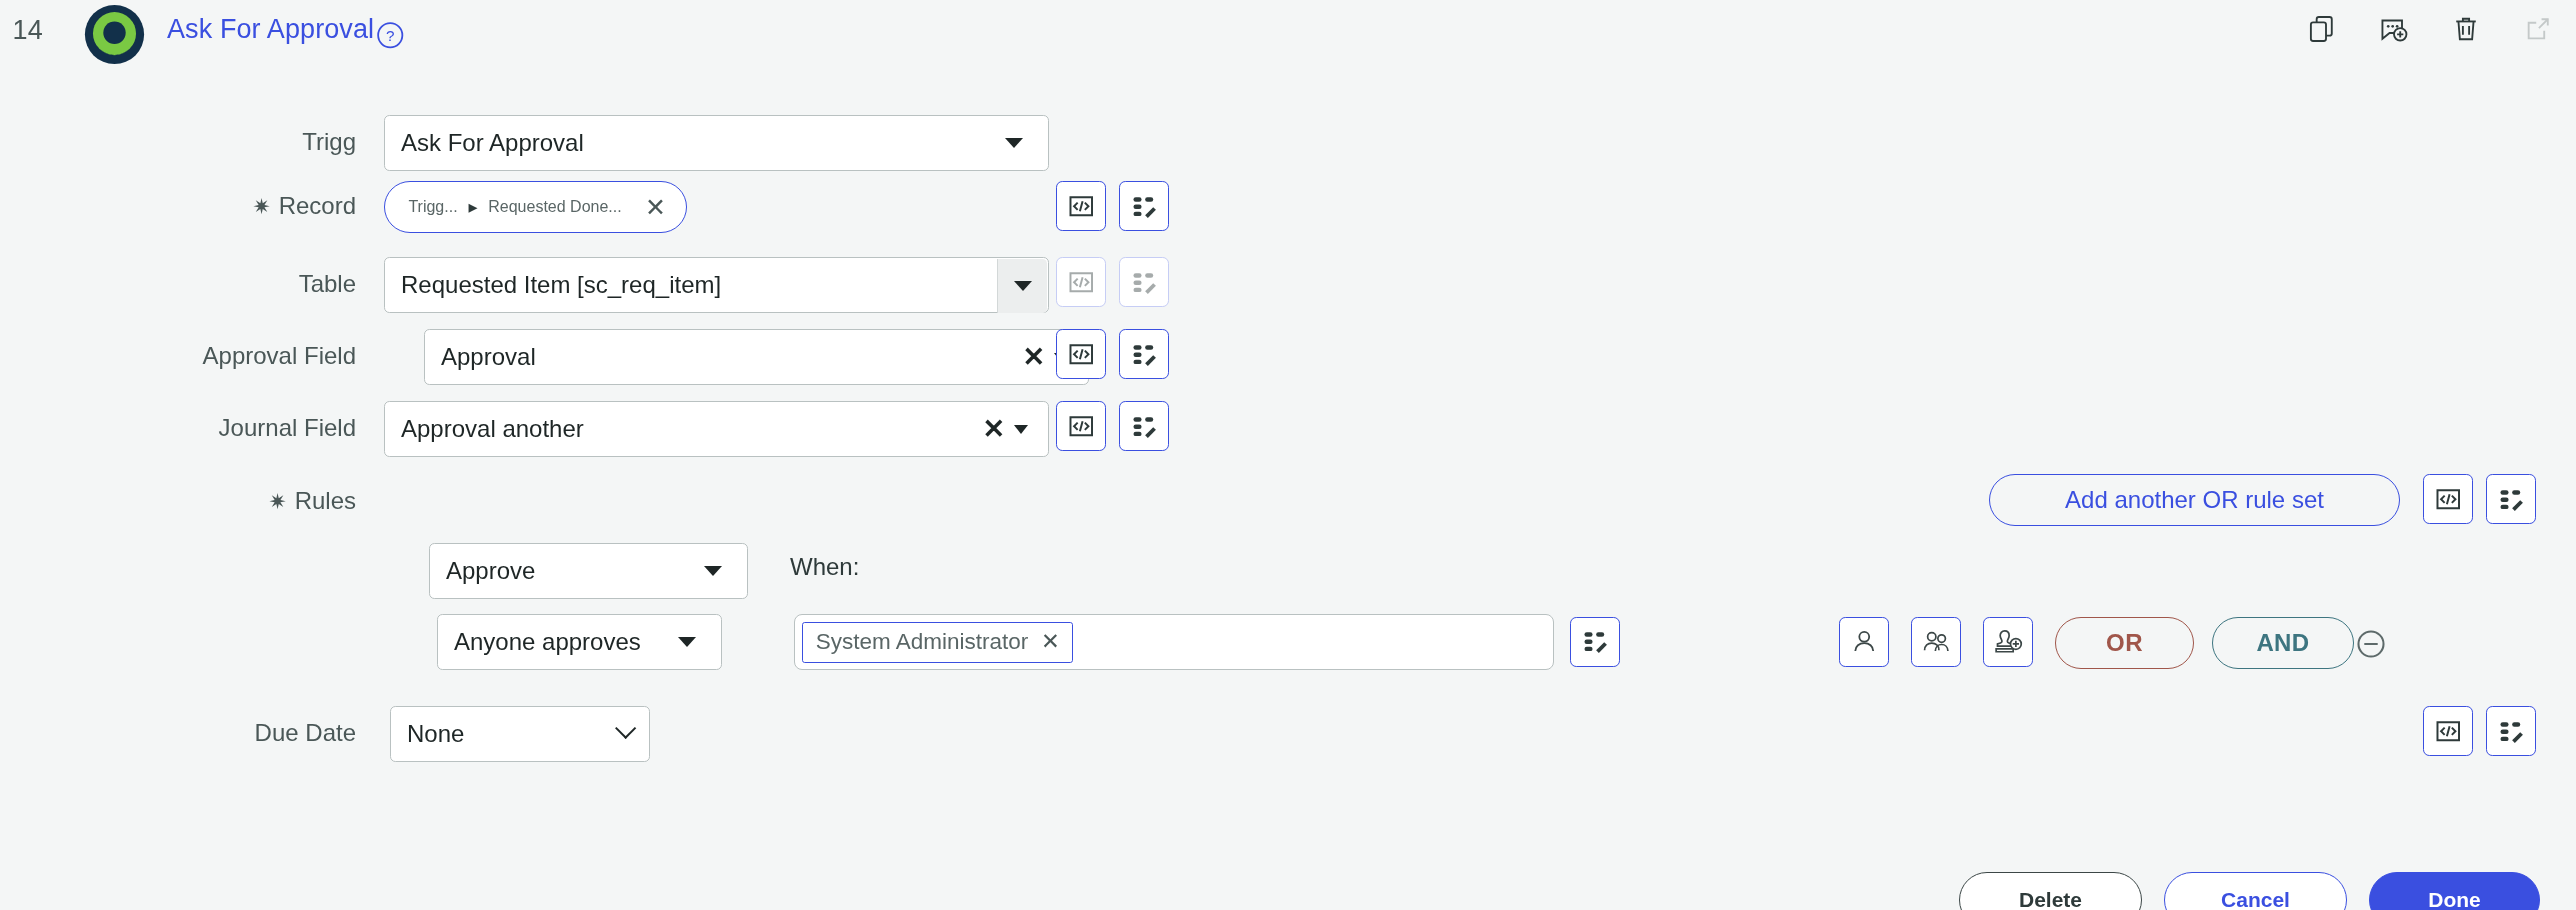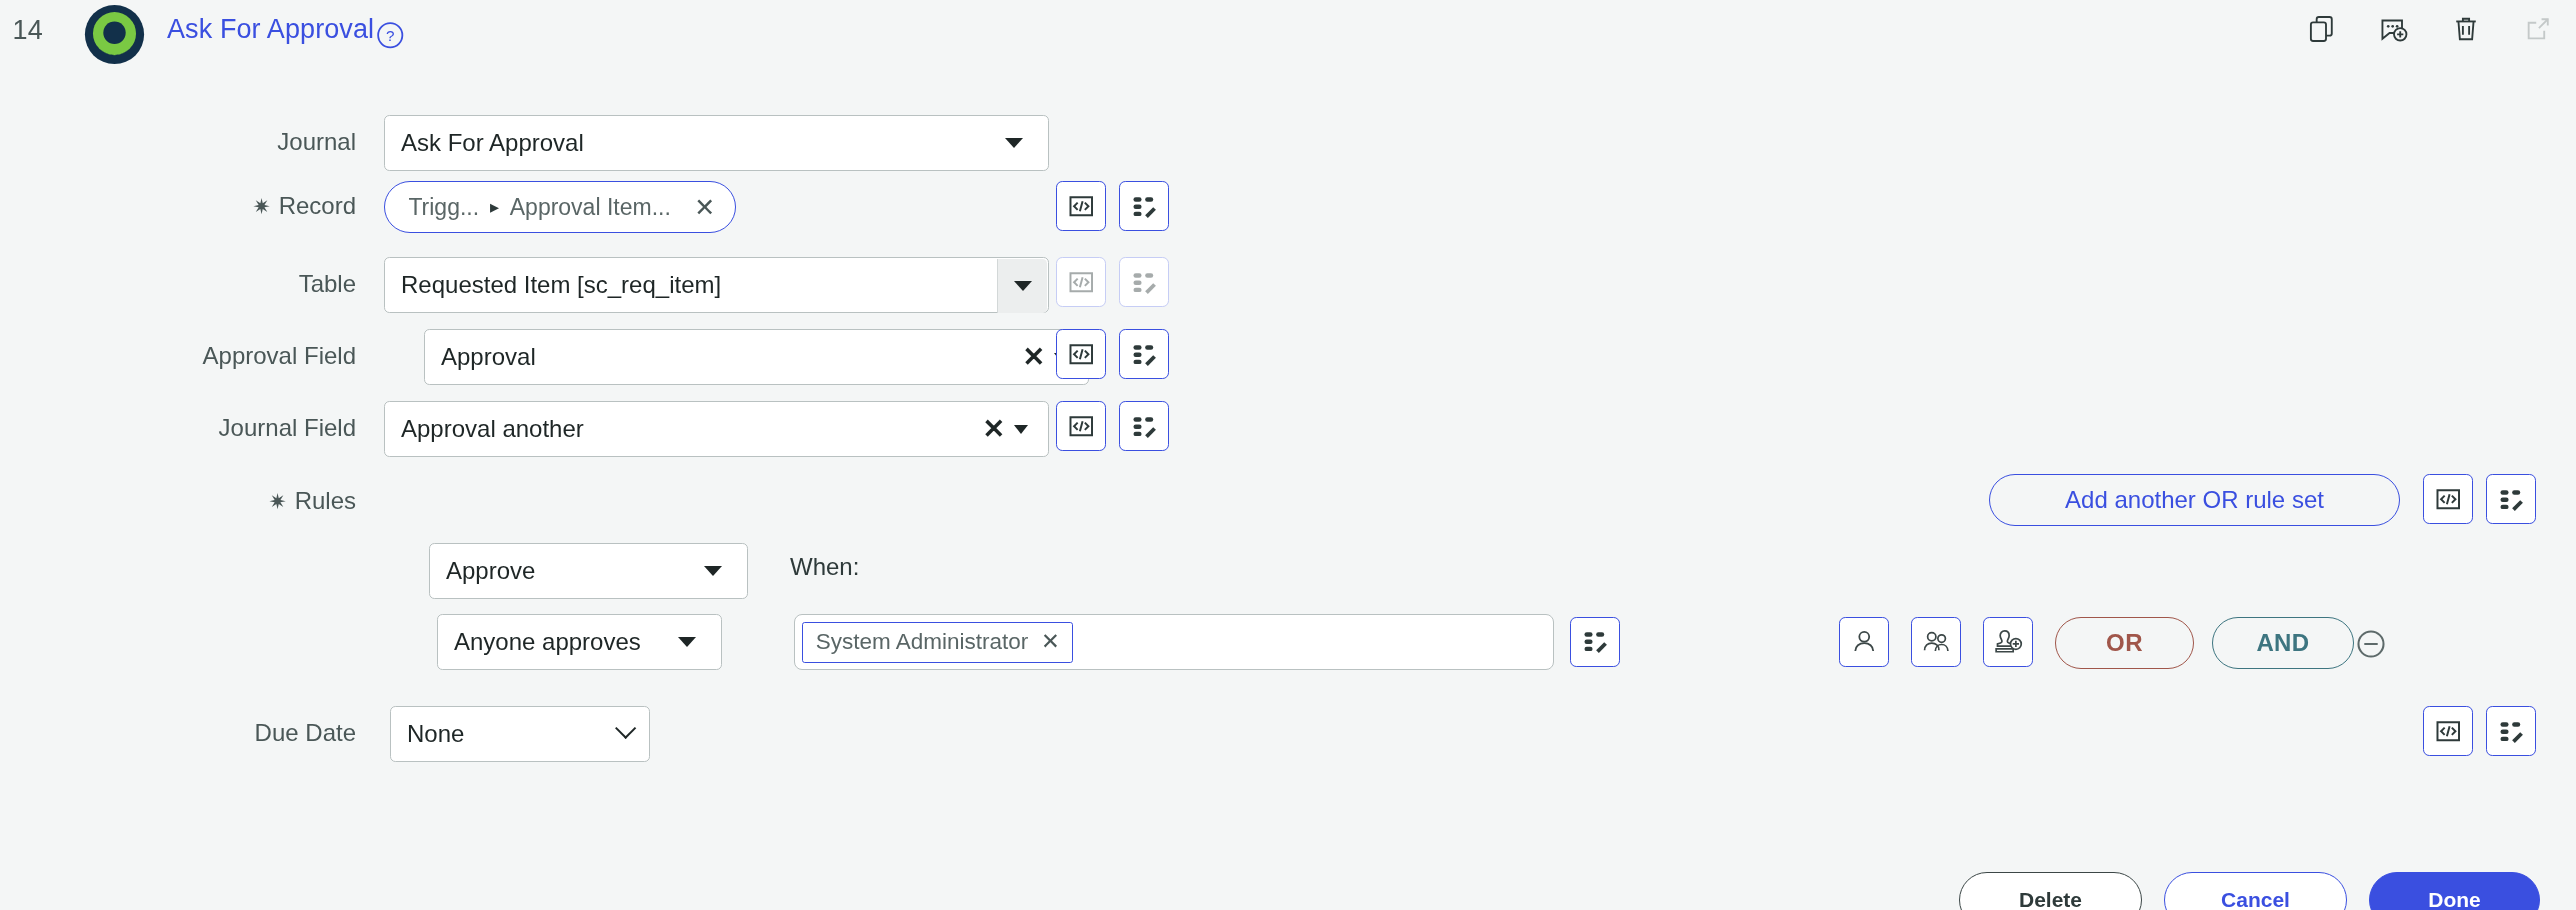--- a/index.html
+++ b/index.html
@@ -48,21 +48,21 @@
     width:0; height:0; border-left:9px solid transparent;
     border-right:9px solid transparent; border-top:10.8px solid #1e2626;
   }
 
   
   .pill-wrap {
     position:absolute; border:1.8px solid #3a4fe0; border-radius:30.5px;
     background:#fff; height:52px; display:flex; align-items:center;
     padding:0 20px 0 23.4px; gap:0;
   }
-  .pill-txt { font-size:23px; color:#5a6666; white-space:nowrap; }
+  .pill-txt { font-size:16px; color:#5a6666; white-space:nowrap; }
   .pill-arrow { margin:0 10.8px; font-size:18px; color:#2e3a3a; line-height:1; }
   .pill-x { margin-left:23.4px; font-size:25px; color:#4a5757; cursor:pointer; line-height:1; }
 
   
   .ibtn {
     position:absolute; width:50px; height:50px; background:#fff;
     border:1.8px solid #3a4fe0; border-radius:6.3px;
     display:flex; align-items:center; justify-content:center; cursor:pointer;
   }
   .ibtn.dim { border-color:#c6cdf5; }
@@ -194,36 +194,36 @@
         <path d="M22 7h7v7"></path>
         <path d="M29 7l-10 10"></path>
         <path d="M25 20v8.5H7.5V11H16"></path>
       </svg>
     </div>
 
   </div>
 </div>
 
 <div class="row" style="top:115px;">
-  <div class="lbl" style="top:12.6px;">Journal</div>
+  <div class="lbl" style="top:12.6px;">Trigg</div>
   <div class="ctl" style="left:384px; top:0; width:665px;">
     <span>Ask For Approval</span>
     <span class="caret-tri" style="position:absolute; right:25px;"></span>
   </div>
 </div>
 
 <div class="row" style="top:181px;">
   <div class="lbl" style="top:10.8px;">
     <span class="ast">✷</span><span>Record</span>
   </div>
 
   <div class="pill-wrap" style="left:384px; top:0;">
     <span class="pill-txt">Trigg...</span>
     <span class="pill-arrow">▸</span>
-    <span class="pill-txt">Approval Item...</span>
+    <span class="pill-txt">Requested Done...</span>
     <span class="pill-x">✕</span>
   </div>
 
   <div class="ibtn" style="left:1056px; top:0;">
     <svg width="30.5" height="30.5" viewBox="0 0 34 34" fill="none" stroke="#2e3a3a" stroke-width="2.2">
       <path d="M5 7h24v20H5z"></path>
       <path d="M13 13l-4 4 4 4M21 13l4 4-4 4M18.5 11.5l-3 11"></path>
     </svg>
   </div>
   <div class="ibtn" style="left:1119px; top:0;">

